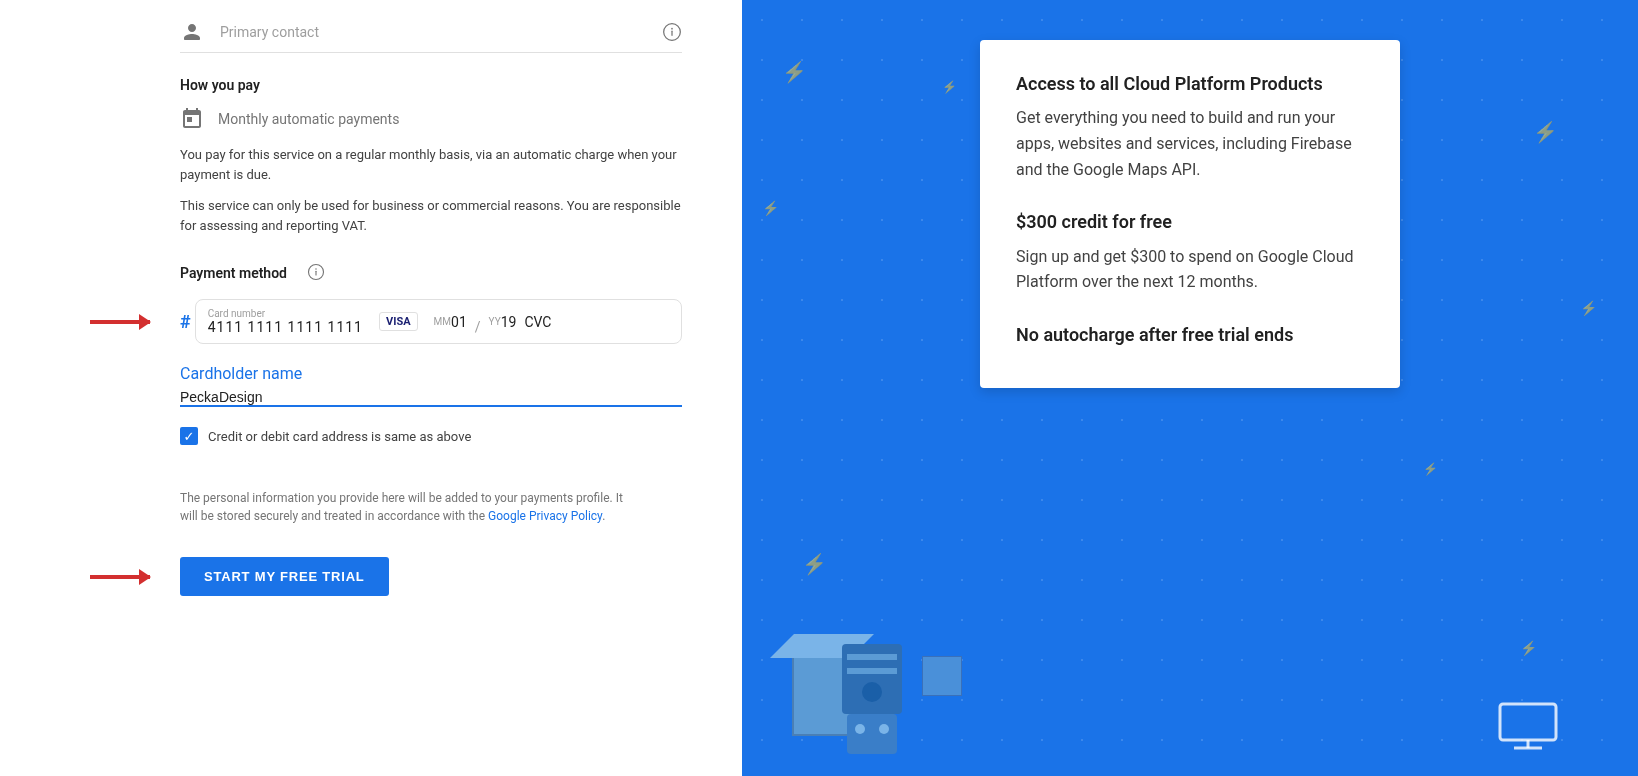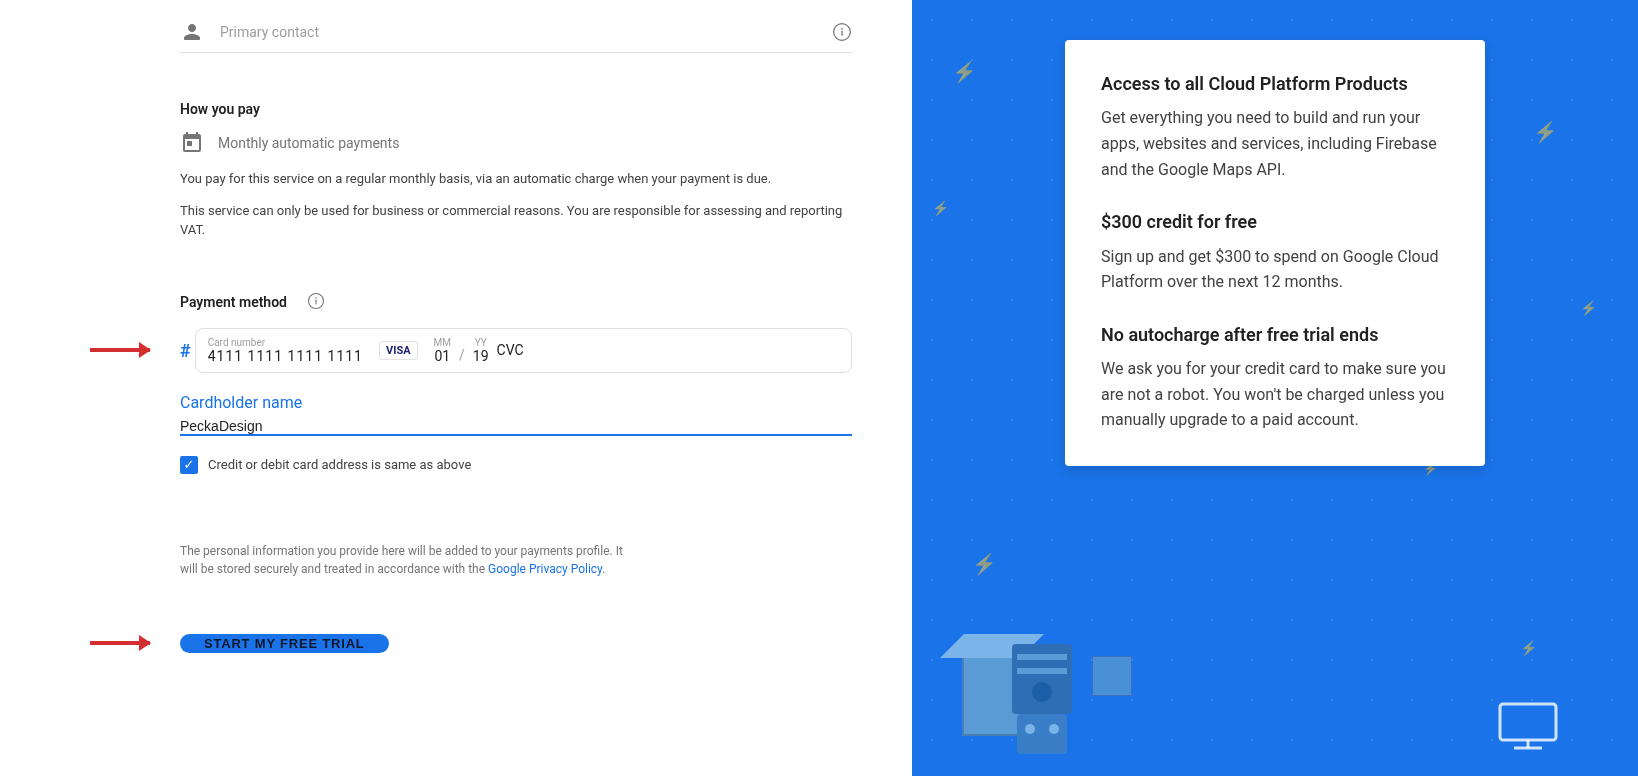--- a/index.html
+++ b/index.html
@@ -6,28 +6,27 @@
     body {
       font-family: 'Roboto', Arial, sans-serif;
       display: flex;
       width: 1638px;
       height: 776px;
       overflow: hidden;
     }
 
     
     .left-panel {
-      width: 912px;
+      width: 742px;
       background: #fff;
       padding: 20px 60px 20px 180px;
       display: flex;
       flex-direction: column;
       overflow-y: auto;
       position: relative;
-      gap: 24px;
     }
 
     
     .primary-contact-row {
       display: flex;
       align-items: center;
       border-bottom: 1px solid #e0e0e0;
       padding-bottom: 8px;
       margin-bottom: 24px;
     }
@@ -183,21 +182,20 @@
       padding: 2px 6px;
       font-size: 11px;
       font-weight: bold;
       color: #1a1f71;
       background: #fff;
       margin: 0 8px;
     }
 
     .mm-field, .yy-field, .cvc-field {
       display: flex;
-      flex-direction: column;
       align-items: center;
     }
     .mm-field .card-field-sublabel,
     .yy-field .card-field-sublabel,
     .cvc-field .card-field-sublabel {
       font-size: 10px;
       color: #9e9e9e;
     }
     .mm-value, .yy-value, .cvc-value {
       font-size: 14px;
@@ -299,28 +297,28 @@
       right: -1px;
       top: 50%;
       transform: translateY(-50%);
       border-left: 12px solid #d32f2f;
       border-top: 8px solid transparent;
       border-bottom: 8px solid transparent;
     }
 
     .start-trial-btn {
       background: #1a73e8;
-      color: #0f172a;
+      color: #ffffff;
       border: none;
-      padding: 2px 24px;
+      padding: 12px 24px;
       font-size: 13px;
       font-weight: 600;
       letter-spacing: 0.8px;
       cursor: pointer;
-      border-radius: 13px;
+      border-radius: 3px;
       text-transform: uppercase;
     }
 
     
     .right-panel {
       flex: 1;
       background: #1a73e8;
       position: relative;
       overflow: hidden;
       display: flex;
@@ -507,21 +505,20 @@
     <div class="info-feature">
       <div class="info-feature-title">Access to all Cloud Platform Products</div>
       <div class="info-feature-desc">Get everything you need to build and run your apps, websites and services, including Firebase and the Google Maps API.</div>
     </div>
     <div class="info-feature">
       <div class="info-feature-title">$300 credit for free</div>
       <div class="info-feature-desc">Sign up and get $300 to spend on Google Cloud Platform over the next 12 months.</div>
     </div>
     <div class="info-feature">
       <div class="info-feature-title">No autocharge after free trial ends</div>
-      <div class="info-feature-desc">We ask you for your credit card to make sure you are not a robot. You won't be charged unless you manually upgrade to a paid account.</div>
     </div>
   </div>
 
   <div style="position:absolute; bottom:0; left:0; right:0; height:300px; pointer-events:none; overflow:hidden;">
 
     <div style="position:absolute; bottom:40px; left:30px; width:120px; height:120px;">
 
       <div style="position:absolute; bottom:0; left:20px; width:80px; height:80px; background: #5b9bd5; border:2px solid #4a7fb5;"></div>
 
       <div style="position:absolute; bottom:78px; left:10px; width:80px; height:24px; background: #7ab4e8; transform: skewX(-45deg);"></div>

